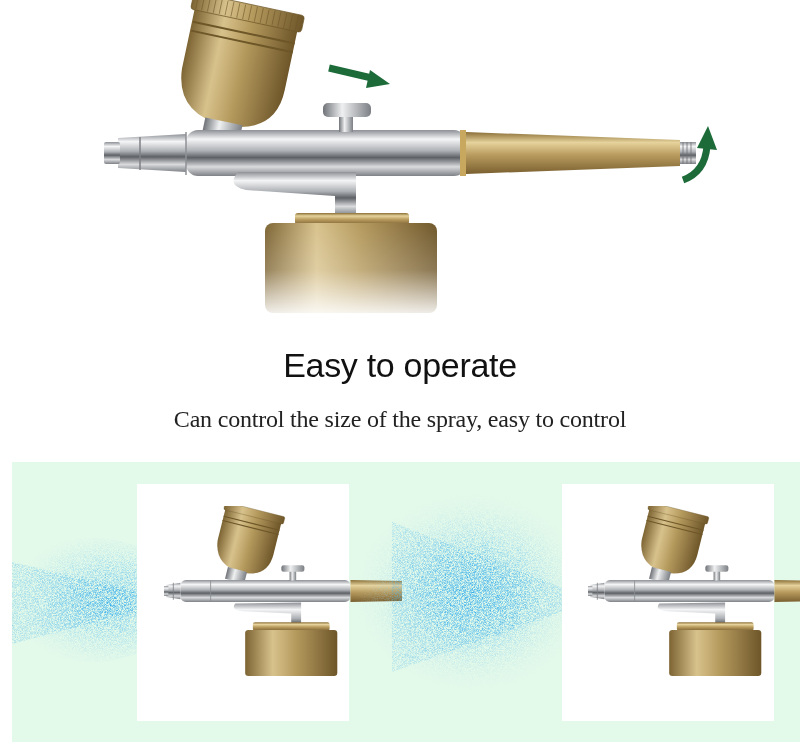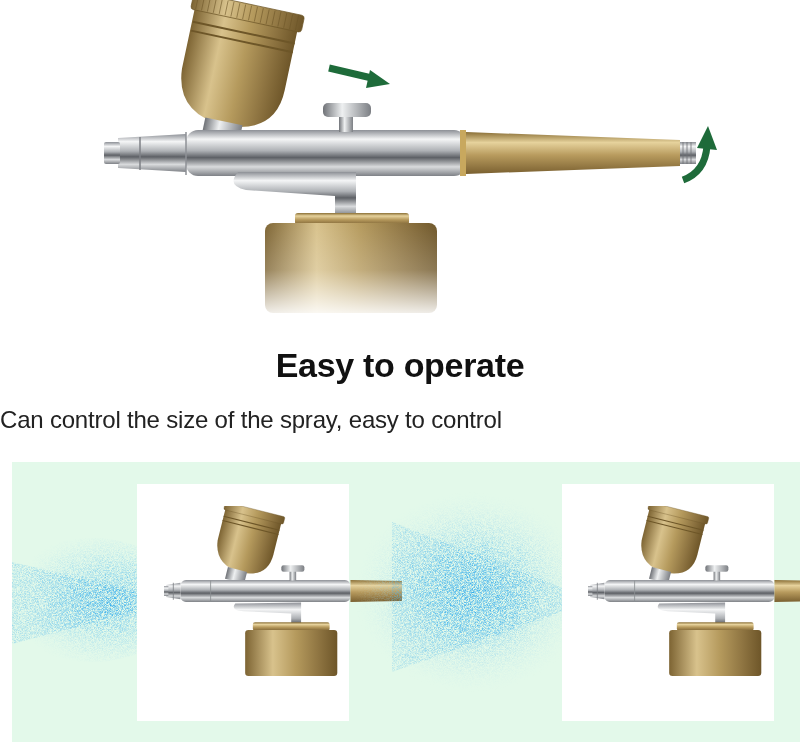--- a/index.html
+++ b/index.html
@@ -4,26 +4,26 @@
   <style>
     * { box-sizing: border-box; margin: 0; padding: 0; }
     html, body { width: 800px; height: 745px; background: #ffffff; overflow: hidden; }
     body { position: relative; font-family: "Liberation Sans", "DejaVu Sans", sans-serif; }
 
     .hero { position: absolute; left: 0; top: 0; width: 800px; height: 320px; }
     .hero svg { width: 800px; height: 320px; display: block; }
 
     .headline {
       position: absolute; left: 0; top: 346px; width: 800px;
-      text-align: center; font-weight: bold; font-size: 34px; color: #111111;
+      text-align: center; font-weight: normal; font-size: 34px; color: #111111;
       letter-spacing: -0.3px;
     }
     .subline {
       position: absolute; left: 0; top: 406px; width: 800px;
-      text-align: left; font-size: 24px; color: #222222; letter-spacing: -0.2px;
+      text-align: center; font-size: 24px; color: #222222; letter-spacing: -0.2px; font-family: Liberation Serif, serif;
     }
 
     .compare {
       position: absolute; left: 12px; top: 462px; width: 788px; height: 280px;
       background: #e3f9ea;
     }
     .panel {
       position: absolute; top: 0; height: 280px;
     }
     .panel svg { display: block; }

